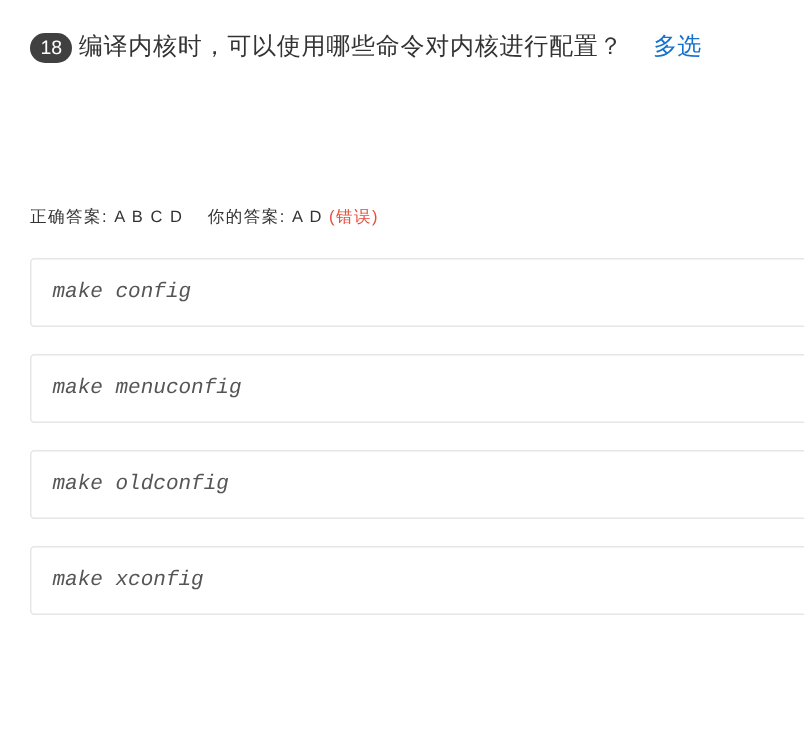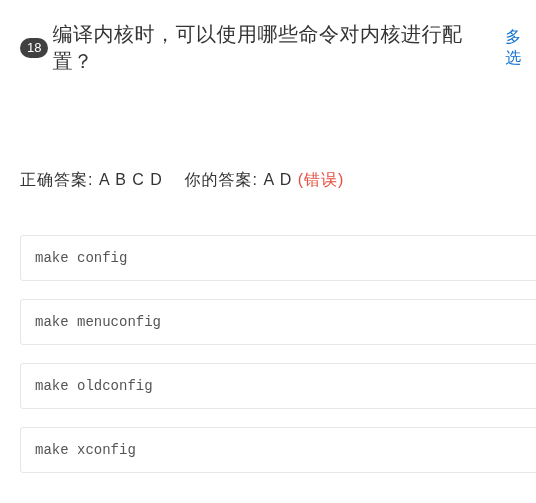--- a/index.html
+++ b/index.html
@@ -24,40 +24,41 @@
   .badge {
     background: #404040;
     color: #fff;
     font-size: 13px;
     border-radius: 10px;
     padding: 1px 7px;
     font-weight: 500;
     line-height: 18px;
   }
   .question-text {
-    font-size: 20px;
+    font-size: 16px;
     color: #333;
     letter-spacing: 0.5px;
   }
   .tag {
     color: #1472cf;
     font-size: 16px;
     margin-left: 16px;
   }
   .answers-line {
     margin-top: 95px;
-    font-size: 16px;
+    font-size: 11px;
     color: #333;
     letter-spacing: 1px;
   }
   .wrong {
     color: #e74c3c;
   }
   .options {
-    margin-top: 44px;
+    margin-top: 20px;
+    font-style: italic;
   }
   .option {
     border: 1px solid #e6e6e6;
     border-radius: 3px;
     background: #fff;
     padding: 14px 14px;
     margin-bottom: 18px;
     font-family: "Courier New", Consolas, monospace;
     font-size: 14px;
     color: #555;

